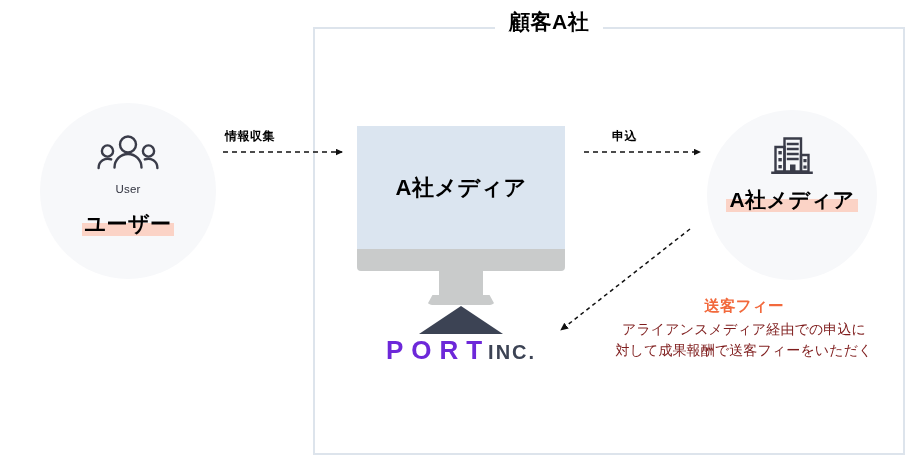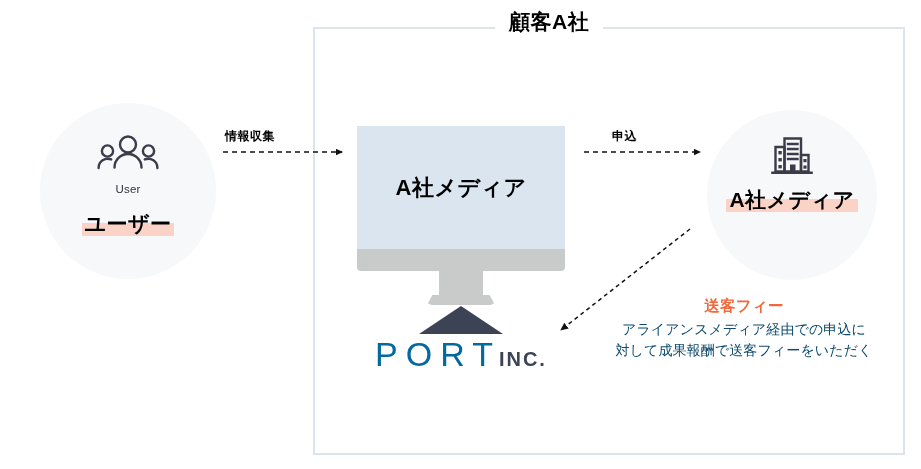--- a/index.html
+++ b/index.html
@@ -125,23 +125,23 @@
 
   
   .port-block {
     position: absolute;
     left: 313px; top: 305px;
     width: 296px;
     text-align: center;
   }
   .port-mark { display: block; margin: 0 auto 2px auto; }
   .port-word {
-    font-size: 34px;
-    font-weight: normal;
-    color: #0369a1;
+    font-size: 26px;
+    font-weight: bold;
+    color: #6d28d9;
     letter-spacing: 8px;
     line-height: 1;
     display: inline-block;
     vertical-align: baseline;
   }
   .port-inc {
     font-size: 20px;
     font-weight: bold;
     color: #3c4354;
     letter-spacing: 2px;
@@ -179,21 +179,21 @@
   .fee-title {
     font-size: 15.5px;
     font-weight: bold;
     color: #f2693c;
     letter-spacing: 0.3px;
     line-height: 1.2;
   }
   .fee-desc {
     margin-top: 3px;
     font-size: 14px;
-    color: #0c4a6e;
+    color: #7f1d1d;
     line-height: 1.5;
     letter-spacing: 0.1px;
     white-space: nowrap;
   }
 
   svg.overlay {
     position: absolute;
     left: 0; top: 0;
     width: 921px; height: 469px;
     pointer-events: none;

